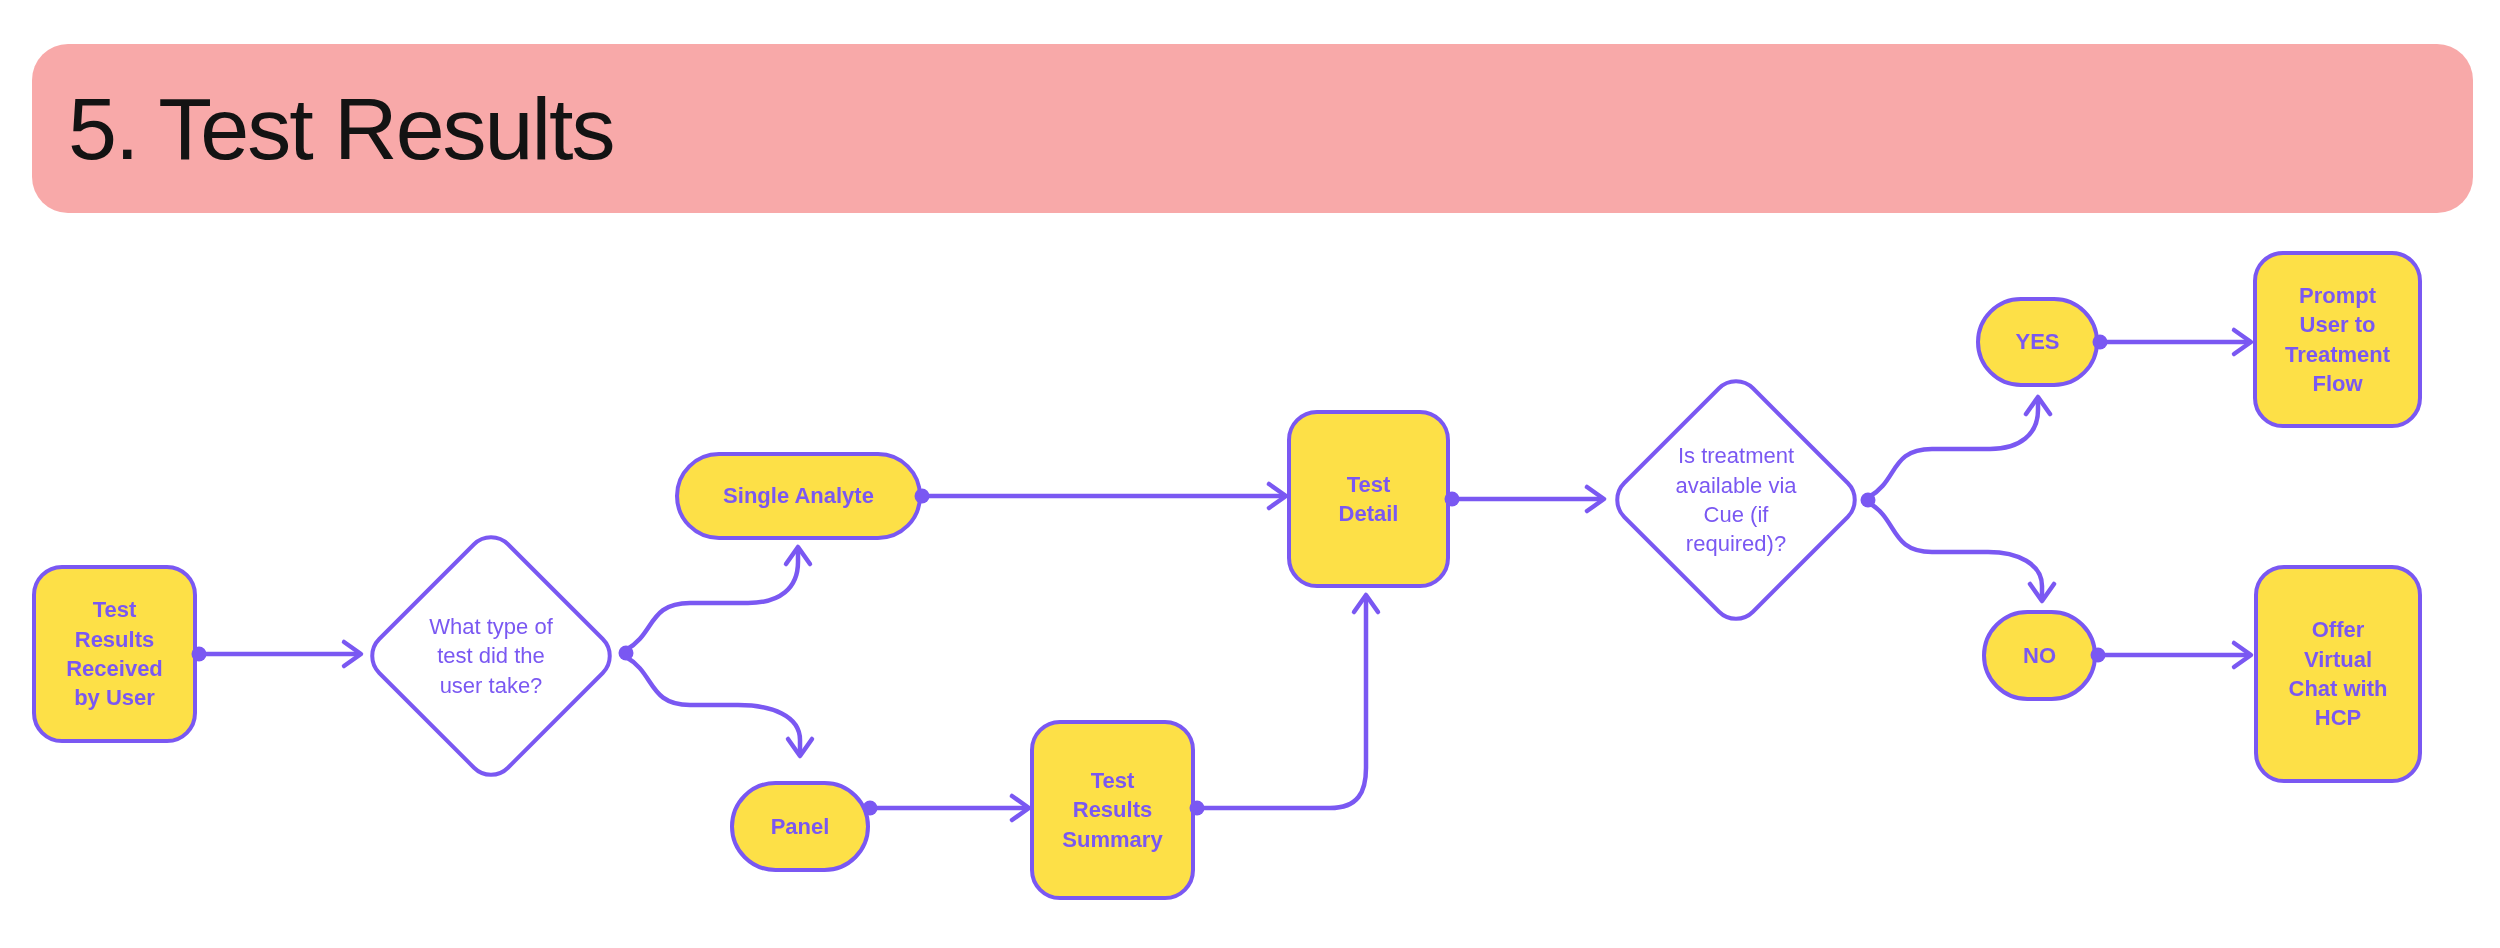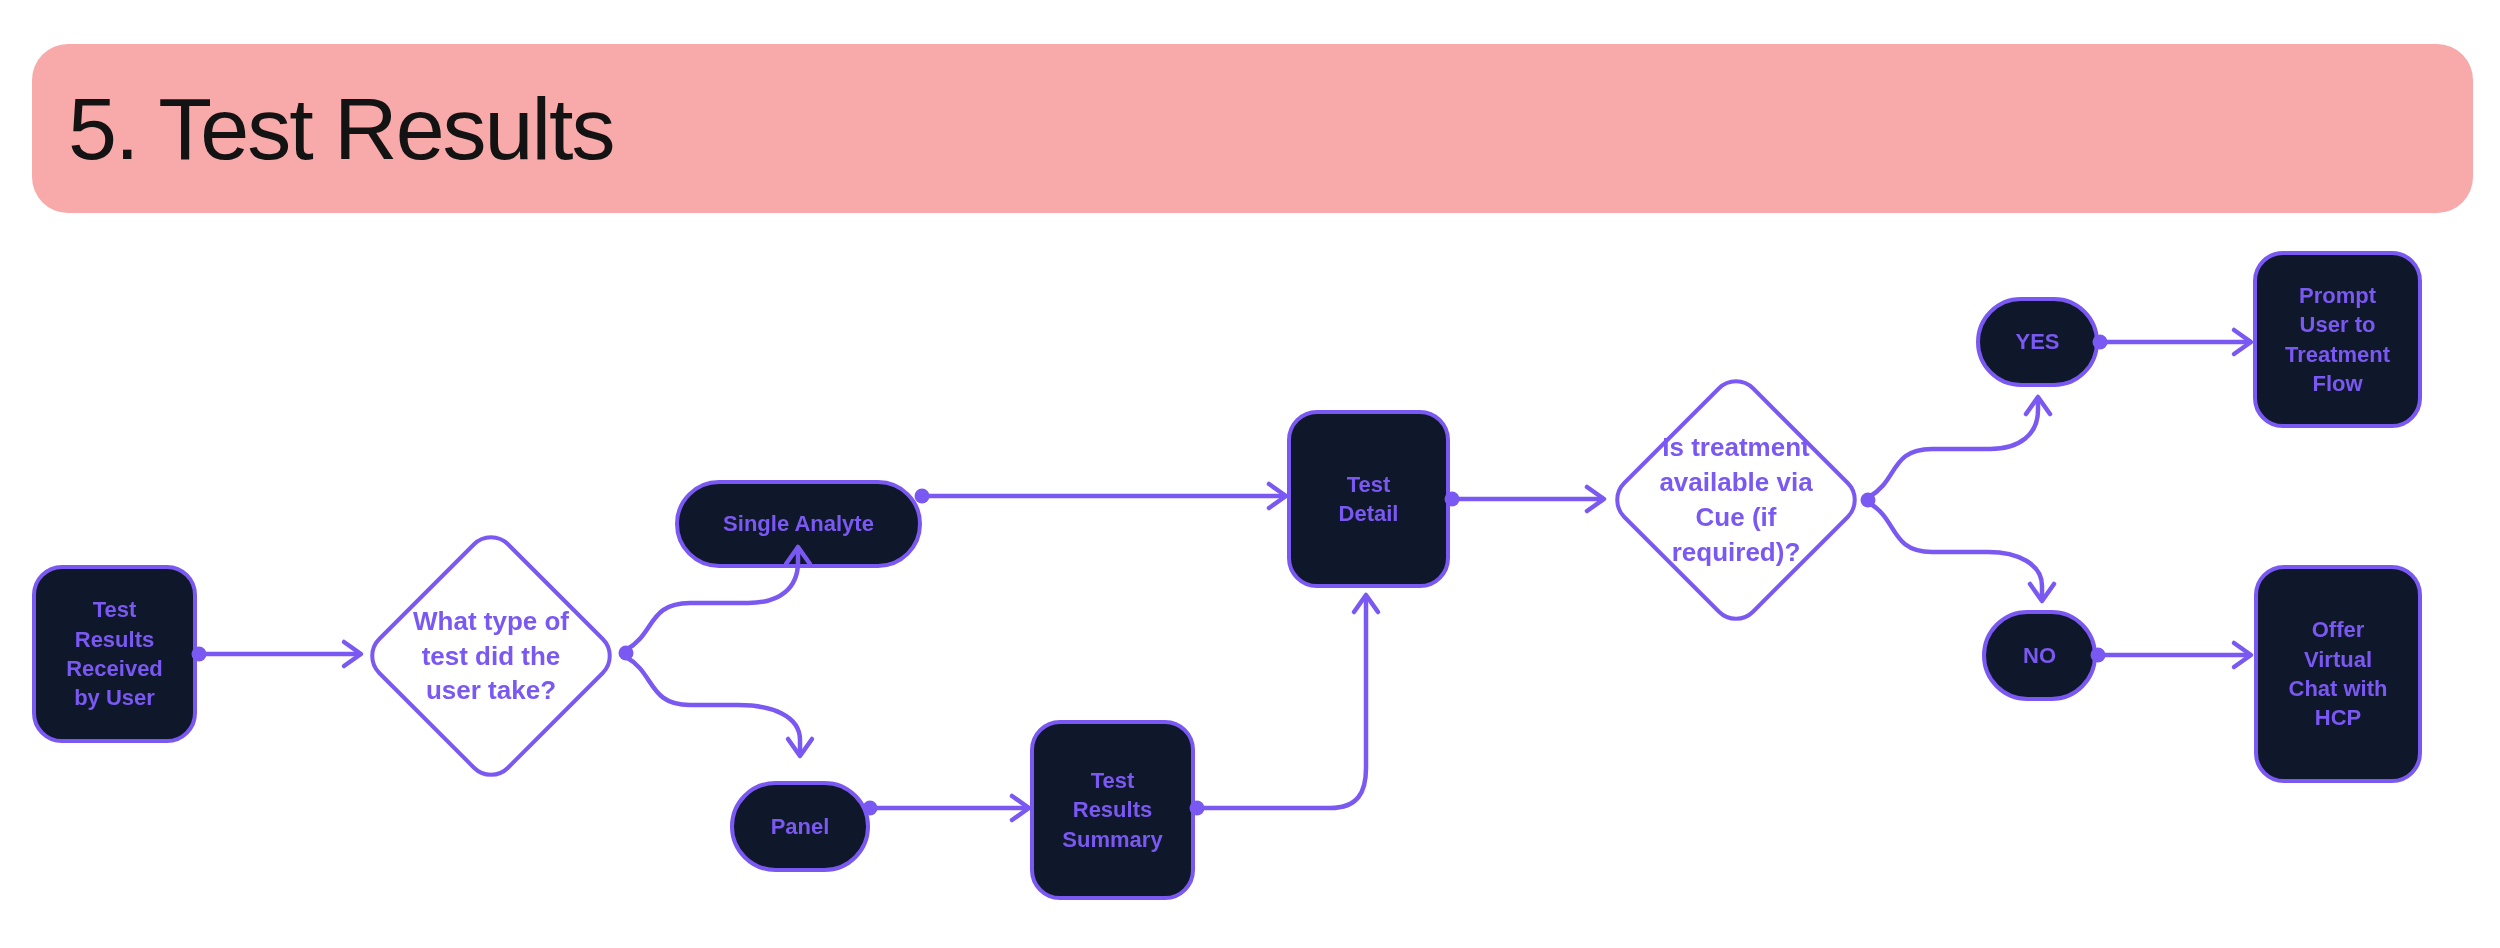--- a/index.html
+++ b/index.html
@@ -28,21 +28,21 @@
     color:var(--title);
     font-size:88px;
     font-weight:500;
     letter-spacing:-2px;
     padding-left:36px;
     white-space:nowrap;
   }
   
   .node{
     position:absolute;
-    background:#0f172a;
+    background:#fde047;
     border:4px solid var(--accent);
     color:var(--accent);
     display:flex;align-items:center;justify-content:center;
     text-align:center;
     font-size:22px;font-weight:700;line-height:1.34;
     white-space:pre-line;
     z-index:1;
   }
   .rect{border-radius:30px;}
   .pill{border-radius:46px;}
@@ -52,29 +52,29 @@
     border:4px solid var(--accent);
     border-radius:26px;
     transform:rotate(45deg);
     z-index:1;
   }
   .diamond-label{
     position:absolute;
     display:flex;align-items:center;justify-content:center;
     text-align:center;
     color:var(--accent);
-    font-size:26px;font-weight:700;line-height:1.34;
+    font-size:22px;font-weight:400;line-height:1.34;
     white-space:pre-line;
     z-index:2;
   }
   
   #node-start            {left:32px;  top:565px; width:165px; height:178px;}
   #diamond-test-type     {left:398px; top:563px; width:186px; height:186px;}
   #label-test-type       {left:381px; top:596px; width:220px; height:120px;}
-  #node-single-analyte   {left:675px; top:452px; width:247px; height:88px;margin-top:28px;}
+  #node-single-analyte   {left:675px; top:452px; width:247px; height:88px;}
   #node-panel            {left:730px; top:781px; width:140px; height:91px;}
   #node-summary          {left:1030px;top:720px; width:165px; height:180px;}
   #node-detail           {left:1287px;top:410px; width:163px; height:178px;}
   #diamond-treatment     {left:1643px;top:407px; width:186px; height:186px;}
   #label-treatment       {left:1626px;top:425px; width:220px; height:150px;}
   #node-yes              {left:1976px;top:297px; width:123px; height:90px;}
   #node-no               {left:1982px;top:610px; width:115px; height:91px;}
   #node-prompt-treatment {left:2253px;top:251px; width:169px; height:177px;}
   #node-offer-chat       {left:2254px;top:565px; width:168px; height:218px;}
   

